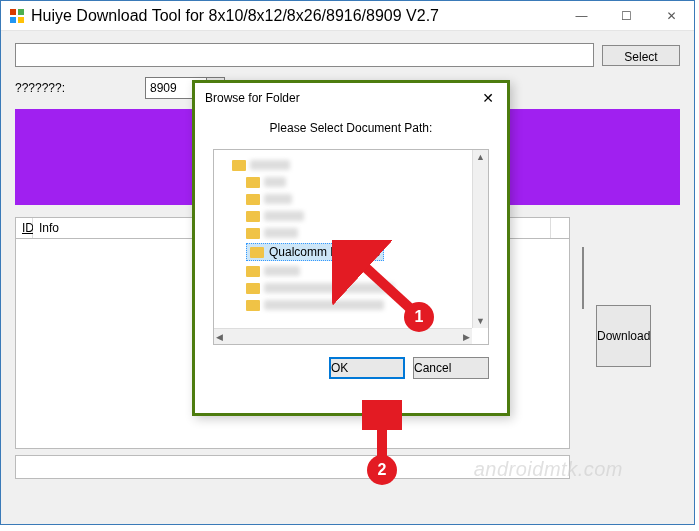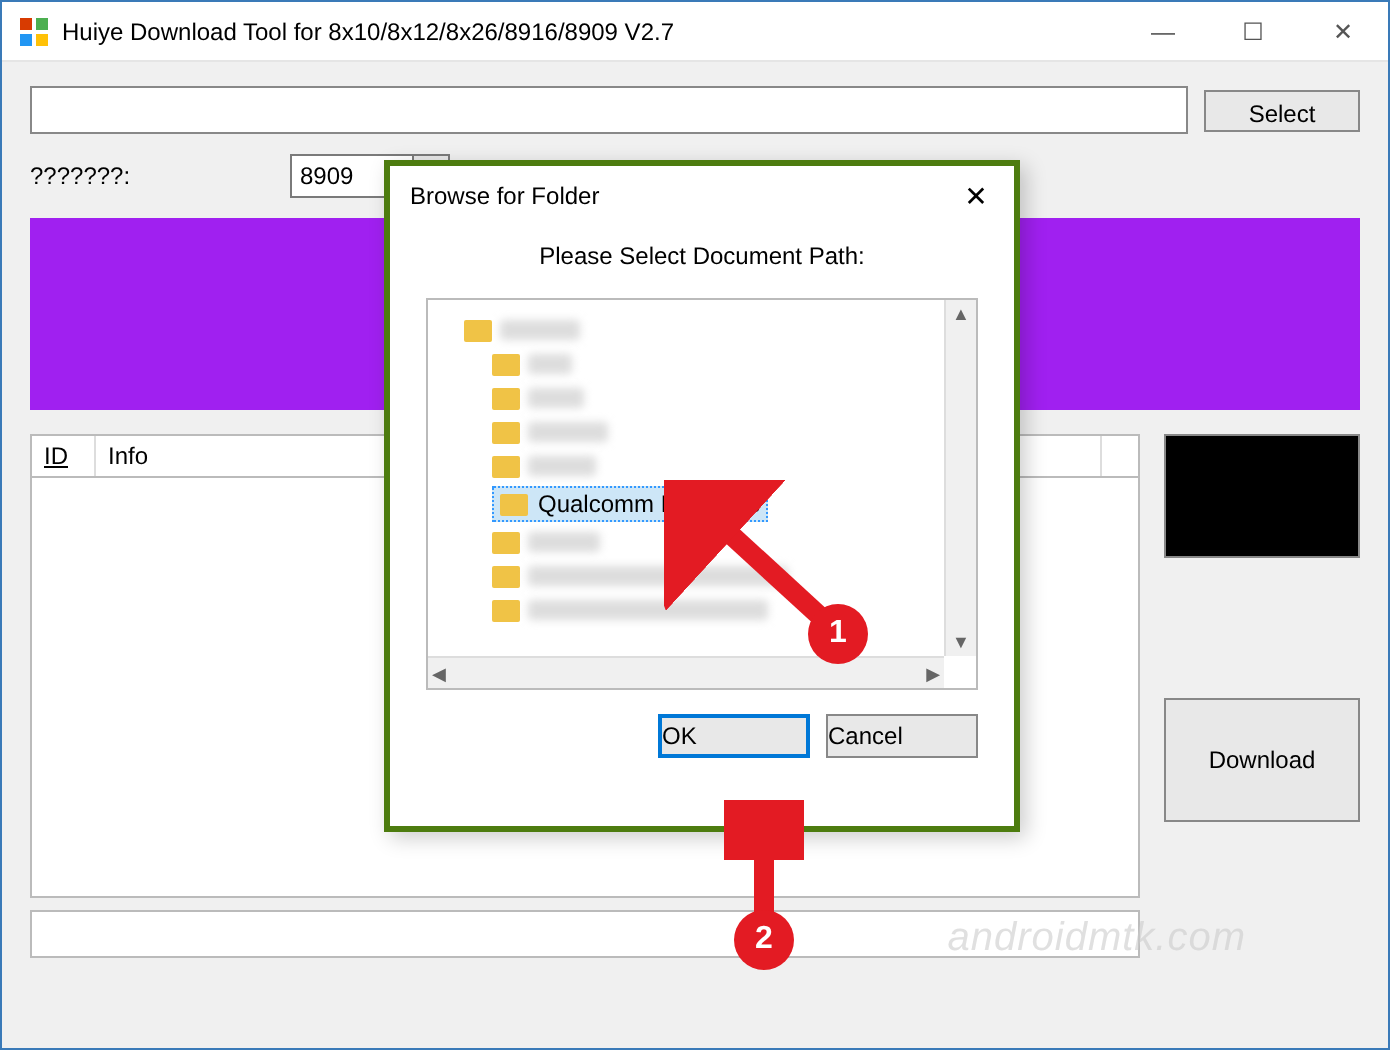--- a/index.html
+++ b/index.html
@@ -3,21 +3,21 @@
 <meta charset="utf-8">
 <style>
 * { box-sizing: border-box; margin: 0; padding: 0; font-family: 'Segoe UI', Tahoma, sans-serif; font-size: 12px; }
 body { background: #fff; width: 699px; height: 531px; position: relative; overflow: hidden; }
 
 
 .window { width: 695px; height: 525px; border: 1px solid #3a7ab8; background: #f0f0f0; position: relative; }
 .titlebar { height: 30px; background: #fff; display: flex; align-items: center; padding-left: 8px; border-bottom: 1px solid #e5e5e5; }
 .app-icon { width: 16px; height: 16px; margin-right: 6px; }
 .app-icon svg { width: 16px; height: 16px; }
-.title-text { flex: 1; color: #000; font-size: 12px; }
+.title-text { flex: 1; color: #000; font-size: 16px; }
 .win-controls { display: flex; height: 100%; }
 .win-btn { width: 45px; height: 100%; display: flex; align-items: center; justify-content: center; color: #555; }
 
 
 .content { padding: 12px 14px; position: relative; }
 .row1 { display: flex; gap: 8px; align-items: center; margin-bottom: 10px; }
 .path-input { flex: 1; height: 24px; border: 1px solid #888; background: #fff; padding: 2px 4px; }
 .select-btn { width: 78px; height: 21px; border: 1px solid #888; background: #e8e8e8; text-align: center; line-height: 22px; }
 
 .row2 { display: flex; align-items: center; gap: 10px; margin-bottom: 10px; }
@@ -27,27 +27,27 @@
 .combo-arrow { width: 0; height: 0; border-left: 4px solid transparent; border-right: 4px solid transparent; border-top: 5px solid #000; }
 .check { display: flex; align-items: center; gap: 5px; margin-left: 60px; }
 .check-box { width: 13px; height: 13px; border: 1px solid #7a7a7a; background: #fff; }
 
 .purple-bar { height: 96px; background: #a020f0; margin-bottom: 12px; }
 
 .row3 { display: flex; gap: 12px; }
 .table-area { flex: 1; }
 .table-header { display: flex; border: 1px solid #bbb; background: #fff; }
 .th { border-right: 1px solid #ddd; padding: 3px 6px; background: #fff; }
-.th.id { width: 32px; text-decoration: underline; }
+.th.id { width: 17px; text-decoration: underline; }
 .th.info { flex: 1; }
 .th.last { width: 18px; border-right: none; }
 .table-body { height: 210px; border: 1px solid #bbb; border-top: none; background: #fff; }
 .status-box { border: 1px solid #bbb; background: #fff; height: 24px; margin-top: 6px; }
 
-.side { width: 98px; display: flex; flex-direction: column; gap: 12px; }
+.side { width: 98px; display: flex; flex-direction: row; gap: 12px; margin-top: 30px; }
 .preview { height: 62px; background: #000; border: 1px solid #888; }
 .download-btn { height: 62px; border: 1px solid #888; background: #e8e8e8; display: flex; align-items: center; justify-content: center; margin-top: 58px;}
 
 
 .dialog { position: absolute; left: 192px; top: 80px; width: 318px; height: 336px; border: 3px solid #4d7c0f; background: #fff; box-shadow: 3px 3px 10px rgba(0,0,0,0.2); z-index: 10; }
 .dlg-title { height: 30px; display: flex; align-items: center; padding: 0 10px; }
 .dlg-title-text { flex: 1; }
 .dlg-close { width: 18px; height: 18px; display: flex; align-items: center; justify-content: center; font-size: 14px; }
 .dlg-body { padding: 8px 18px; }
 .dlg-msg { margin-bottom: 14px; text-align: center; }

